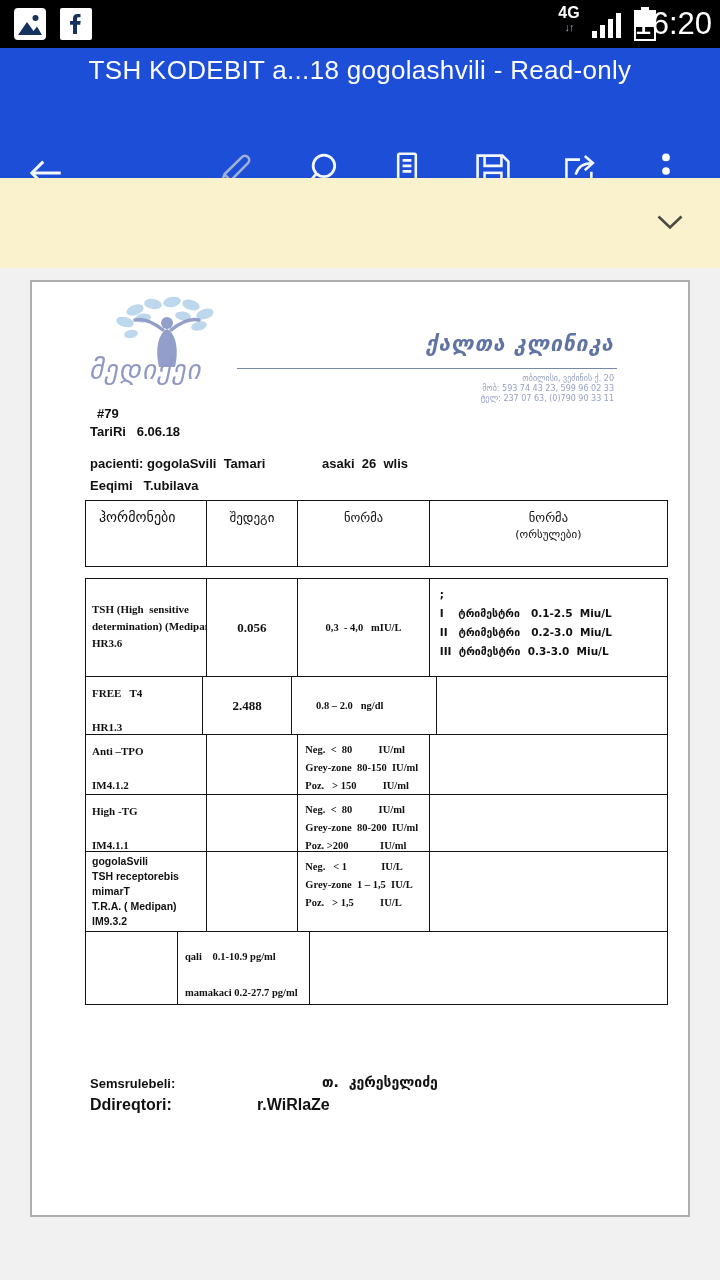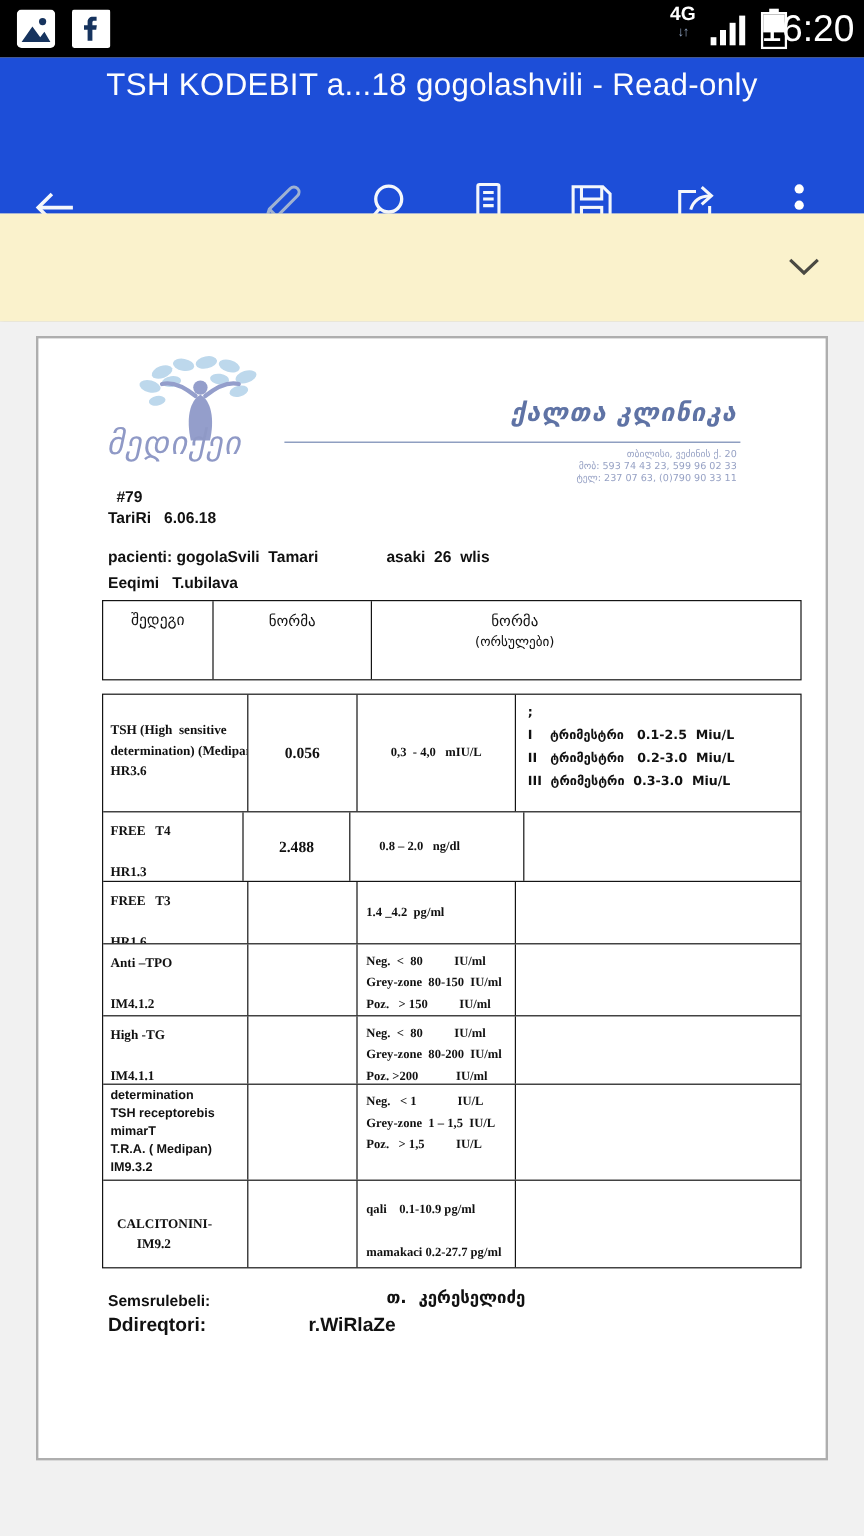--- a/index.html
+++ b/index.html
@@ -237,20 +237,21 @@
         <div>ტელ: 237 07 63, (0)790 90 33 11</div>
       </div>
 
       <div class="abs refnum pre">#79</div>
       <div class="abs dateline pre">TariRi   6.06.18</div>
       <div class="abs patient pre">pacienti: gogolaSvili  Tamari</div>
       <div class="abs age pre">asaki  26  wlis</div>
       <div class="abs doctor pre">Eeqimi   T.ubilava</div>
 
       <div class="abs htable">
+        <div class="hcell hc1">ჰორმონები</div>
         <div class="hcell hc2">შედეგი</div>
         <div class="hcell hc3">ნორმა</div>
         <div class="hcell hc4">
           <div>ნორმა</div>
           <div class="sub">(ორსულები)</div>
         </div>
       </div>
 
       <div class="abs btable" id="tbody">
           <div class="trow" style="height: 98px;">
@@ -275,32 +276,20 @@
               <div class="ln">FREE   T4</div>
               <div class="ln"></div>
               <div class="ln">HR1.3</div>
             </div>
             <div class="cell rescell">2.488</div>
             <div class="cell normcell single" style="padding-top: 0px; margin-left: 17px;">
               <div class="ln">0.8 – 2.0   ng/dl</div>
             </div>
             <div class="cell pregcell"></div>
           </div>
-          <div class="trow" style="height: 52px;">
-            <div class="cell namecell serif" style="padding-top: 8px;">
-              <div class="ln">FREE   T3</div>
-              <div class="ln"></div>
-              <div class="ln">HR1.6</div>
-            </div>
-            <div class="cell rescell"></div>
-            <div class="cell normcell single" style="padding-top: 0px;">
-              <div class="ln">1.4 _4.2  pg/ml</div>
-            </div>
-            <div class="cell pregcell"></div>
-          </div>
           <div class="trow" style="height: 60px;">
             <div class="cell namecell serif" style="padding-top: 8px;">
               <div class="ln">Anti –TPO</div>
               <div class="ln"></div>
               <div class="ln">IM4.1.2</div>
             </div>
             <div class="cell rescell"></div>
             <div class="cell normcell" style="padding-top: 6px;">
               <div class="ln">Neg.  &lt;  80          IU/ml</div>
               <div class="ln">Grey-zone  80-150  IU/ml</div>
@@ -317,39 +306,35 @@
             <div class="cell rescell"></div>
             <div class="cell normcell" style="padding-top: 6px;">
               <div class="ln">Neg.  &lt;  80          IU/ml</div>
               <div class="ln">Grey-zone  80-200  IU/ml</div>
               <div class="ln">Poz. &gt;200            IU/ml</div>
             </div>
             <div class="cell pregcell"></div>
           </div>
           <div class="trow" style="height: 80px;">
             <div class="cell namecell sans" style="padding-top: 2px;">
-              <div class="ln">determination</div>
+              <div class="ln">gogolaSvili</div>
               <div class="ln">TSH receptorebis</div>
               <div class="ln">mimarT</div>
               <div class="ln">T.R.A. ( Medipan)</div>
               <div class="ln">IM9.3.2</div>
             </div>
             <div class="cell rescell"></div>
             <div class="cell normcell" style="padding-top: 6px;">
               <div class="ln">Neg.   &lt; 1             IU/L</div>
               <div class="ln">Grey-zone  1 – 1,5  IU/L</div>
               <div class="ln">Poz.   &gt; 1,5          IU/L</div>
             </div>
             <div class="cell pregcell"></div>
           </div>
           <div class="trow" style="height: 72px;">
-            <div class="cell namecell serif" style="padding-top: 28px;">
-              <div class="ln">  CALCITONINI-</div>
-              <div class="ln">        IM9.2</div>
-            </div>
             <div class="cell rescell"></div>
             <div class="cell normcell" style="padding-top: 16px;">
               <div class="ln">qali    0.1-10.9 pg/ml</div>
               <div class="ln"></div>
               <div class="ln">mamakaci 0.2-27.7 pg/ml</div>
             </div>
             <div class="cell pregcell"></div>
           </div>
         </div>
 

